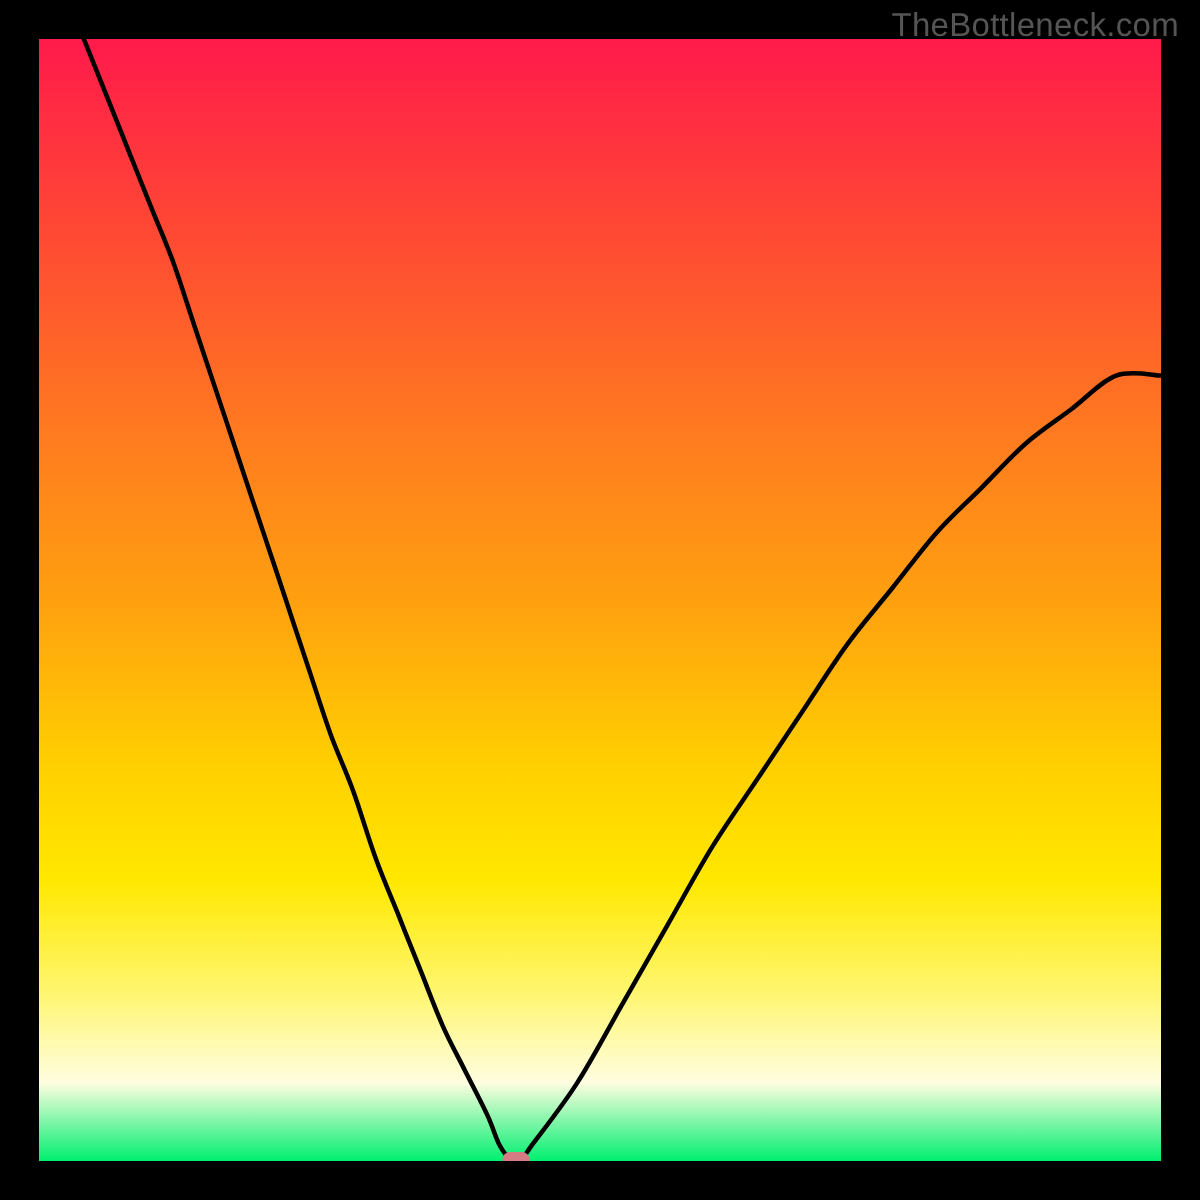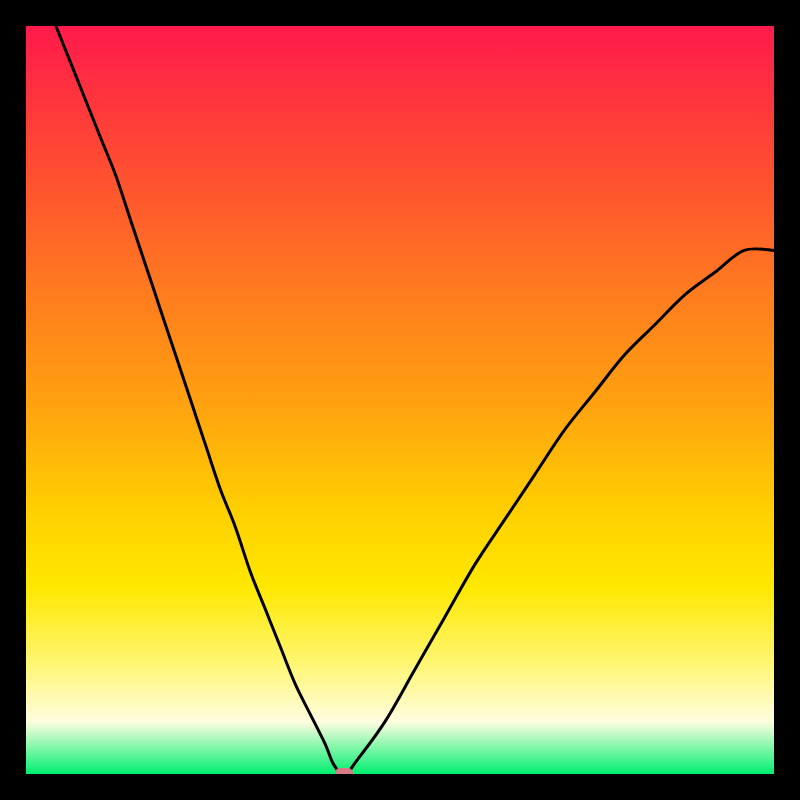--- a/index.html
+++ b/index.html
@@ -69,13 +69,14 @@
 <body>
 
 <div class="frame">
   <div class="plot-area">
     <div class="gradient"></div>
     <svg class="curve" viewBox="0 0 748 748" preserveAspectRatio="none">
       <path id="curve-path" d="M 29.9 0.0 C 32.4 6.2, 39.9 24.9, 44.9 37.4 C 49.9 49.9, 54.9 62.3, 59.8 74.8 C 64.8 87.3, 69.8 99.7, 74.8 112.2 C 79.8 124.7, 84.8 135.9, 89.8 149.6 C 94.7 163.3, 99.7 179.5, 104.7 194.5 C 109.7 209.4, 114.7 224.4, 119.7 239.4 C 124.7 254.3, 129.7 269.3, 134.6 284.2 C 139.6 299.2, 144.6 314.2, 149.6 329.1 C 154.6 344.1, 159.6 359.0, 164.6 374.0 C 169.5 389.0, 174.5 403.9, 179.5 418.9 C 184.5 433.8, 189.5 450.0, 194.5 463.8 C 199.5 477.5, 204.5 487.4, 209.4 501.2 C 214.4 514.9, 219.4 532.3, 224.4 546.0 C 229.4 559.8, 234.4 571.0, 239.4 583.4 C 244.3 595.9, 249.3 608.4, 254.3 620.8 C 259.3 633.3, 264.3 647.0, 269.3 658.2 C 274.3 669.5, 279.3 678.2, 284.2 688.2 C 289.2 698.1, 295.5 710.0, 299.2 718.1 C 302.9 726.2, 304.2 732.0, 306.7 736.8 C 309.2 741.5, 311.7 744.9, 314.2 746.5 C 316.7 748.1, 319.1 748.1, 321.6 746.5 C 324.1 744.9, 322.9 745.3, 329.1 736.8 C 335.4 728.3, 349.1 711.2, 359.0 695.6 C 369.0 680.1, 379.0 660.7, 389.0 643.3 C 398.9 625.8, 408.9 608.4, 418.9 590.9 C 428.9 573.5, 438.8 554.8, 448.8 538.6 C 458.8 522.4, 468.7 508.6, 478.7 493.7 C 488.7 478.7, 498.7 463.8, 508.6 448.8 C 518.6 433.8, 528.6 417.6, 538.6 403.9 C 548.5 390.2, 558.5 379.0, 568.5 366.5 C 578.5 354.1, 588.4 340.3, 598.4 329.1 C 608.4 317.9, 618.3 309.2, 628.3 299.2 C 638.3 289.2, 648.3 278.0, 658.2 269.3 C 668.2 260.6, 678.2 254.3, 688.2 246.8 C 698.1 239.4, 708.1 228.1, 718.1 224.4 C 728.1 220.7, 743.0 224.4, 748.0 224.4" fill="none" stroke="#000" stroke-width="3" stroke-linecap="round" stroke-linejoin="round"></path>
     </svg>
     <div id="min-marker" class="marker" style="left: 317.9px; top: 746.504px;"></div>
   </div>
+  <div class="watermark">TheBottleneck.com</div>
 </div>
 
 </body></html>

